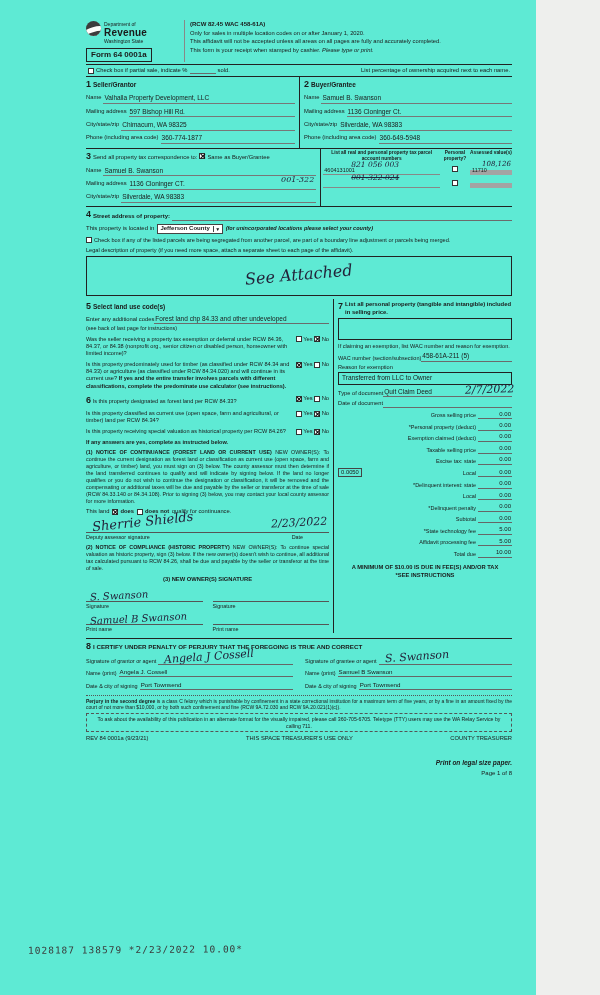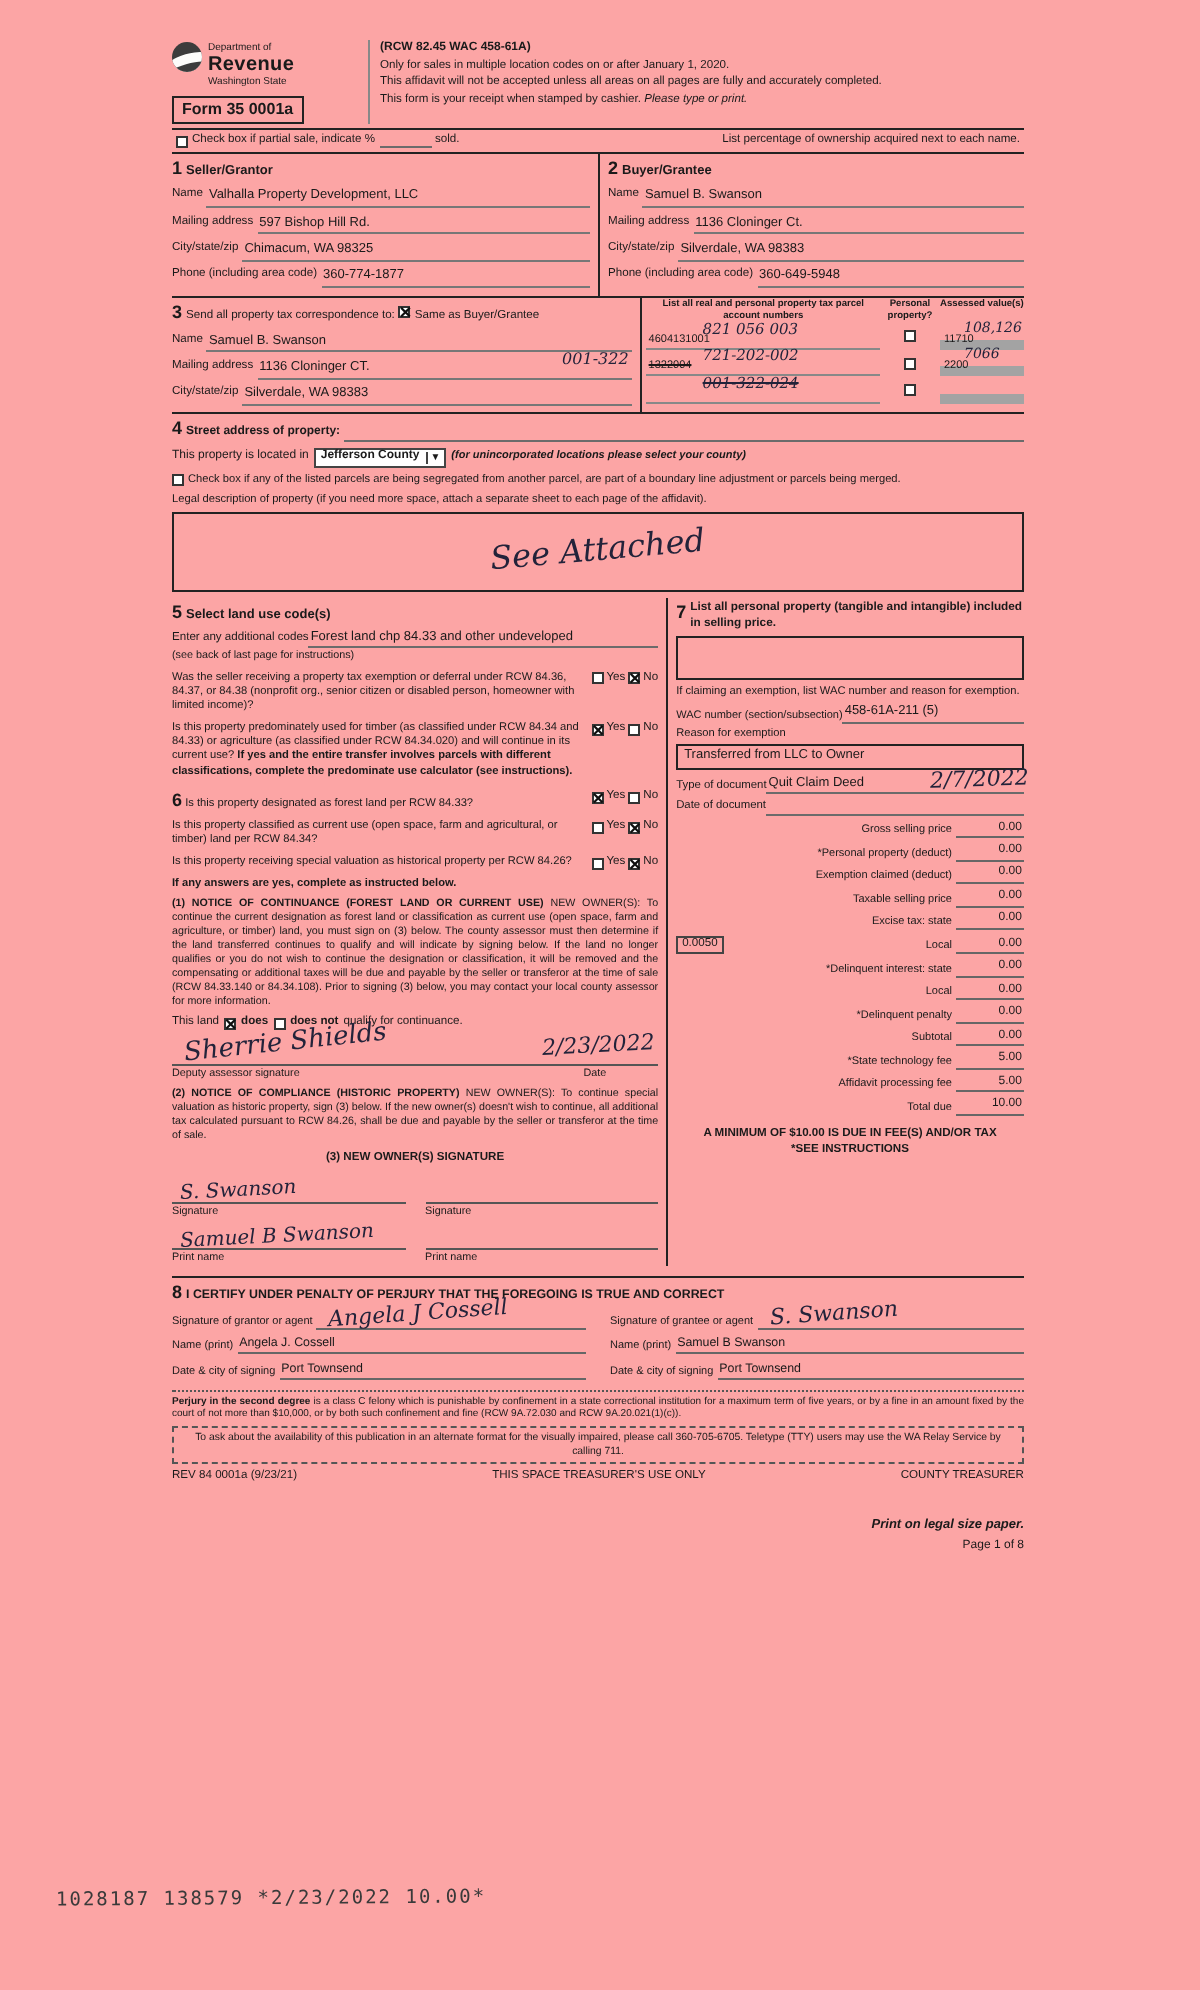--- a/index.html
+++ b/index.html
@@ -1,17 +1,17 @@
 <!DOCTYPE html>
 <html><head>
 <meta charset="utf-8">
 <style>
   *{margin:0;padding:0;box-sizing:border-box}
   body{width:600px;height:995px;background:#eeefed;font-family:"Liberation Sans",sans-serif}
-  .page{position:relative;width:600px;height:995px;background:#fca5a5;overflow:hidden;color:#1a1a1a}
+  .page{position:relative;width:536px;height:995px;background:#5eead4;overflow:hidden;color:#1a1a1a}
   .form{position:absolute;left:86px;top:20px;width:426px;font-size:6px;line-height:1.3}
   .fill{display:inline-flex;border-bottom:1px solid #6b6b6b;min-width:18px;align-items:flex-end}
   .typed{font-size:6.5px;padding-left:1px}
   .hw{font-family:"DejaVu Serif",serif;font-style:italic;color:#23233a}
   .cb{display:inline-block;width:6px;height:6px;border:1px solid #333;vertical-align:-1px;position:relative;background:#fff;flex:0 0 auto}
   .cb.checked::after{content:"\2715";position:absolute;left:-1px;top:-2px;font-size:8px;font-weight:bold;color:#101010}
   .struck{text-decoration:line-through}
   
   .hdr{display:flex}
   .hdr-left{width:98px;padding-top:1px}
@@ -139,21 +139,21 @@
     <div class="hdr">
       <div class="hdr-left">
         <div class="dept-row">
           <span class="logo"></span>
           <div class="dept-text">
             <div class="dept-small">Department of</div>
             <div class="dept-name">Revenue</div>
             <div class="dept-sub">Washington State</div>
           </div>
         </div>
-        <div class="form-no">Form 35 0001a</div>
+        <div class="form-no">Form 64 0001a</div>
       </div>
       <div class="hdr-right">
         <div class="title-row">
           <span class="title-rcw">(RCW 82.45 WAC 458-61A)</span>
         </div>
         <div class="note">Only for sales in multiple location codes on or after January 1, 2020.</div>
         <div class="note">This affidavit will not be accepted unless all areas on all pages are fully and accurately completed.</div>
         <div class="note"><span>This form is your receipt when stamped by cashier. </span><span class="em">Please type or print.</span></div>
       </div>
     </div>
@@ -237,25 +237,20 @@
       <div class="s3-right">
         <div class="ptable-head">
           <div class="ph-main">List all real and personal property tax parcel account numbers</div>
           <div class="ph-personal">Personal property?</div>
           <div class="ph-assessed">Assessed value(s)</div>
         </div>
         <div class="prow">
           <span class="pcell"><span>4604131001</span><span class="hw hw-overlay">821 056 003</span></span>
           <span class="pcheck"><span class="cb"></span></span>
           <span class="passessed"><span>11710</span><span class="hw hw-overlay">108,126</span></span>
-        </div>
-        <div class="prow">
-          <span class="pcell"><span class="struck">1322004</span><span class="hw hw-overlay">721-202-002</span></span>
-          <span class="pcheck"><span class="cb"></span></span>
-          <span class="passessed"><span>2200</span><span class="hw hw-overlay">7066</span></span>
         </div>
         <div class="prow">
           <span class="pcell">
               <span class="hw hw-overlay struck">001-322-024</span>
             </span>
           <span class="pcheck"><span class="cb"></span></span>
           <span class="passessed"><span></span></span>
         </div>
       </div>
     </div>

